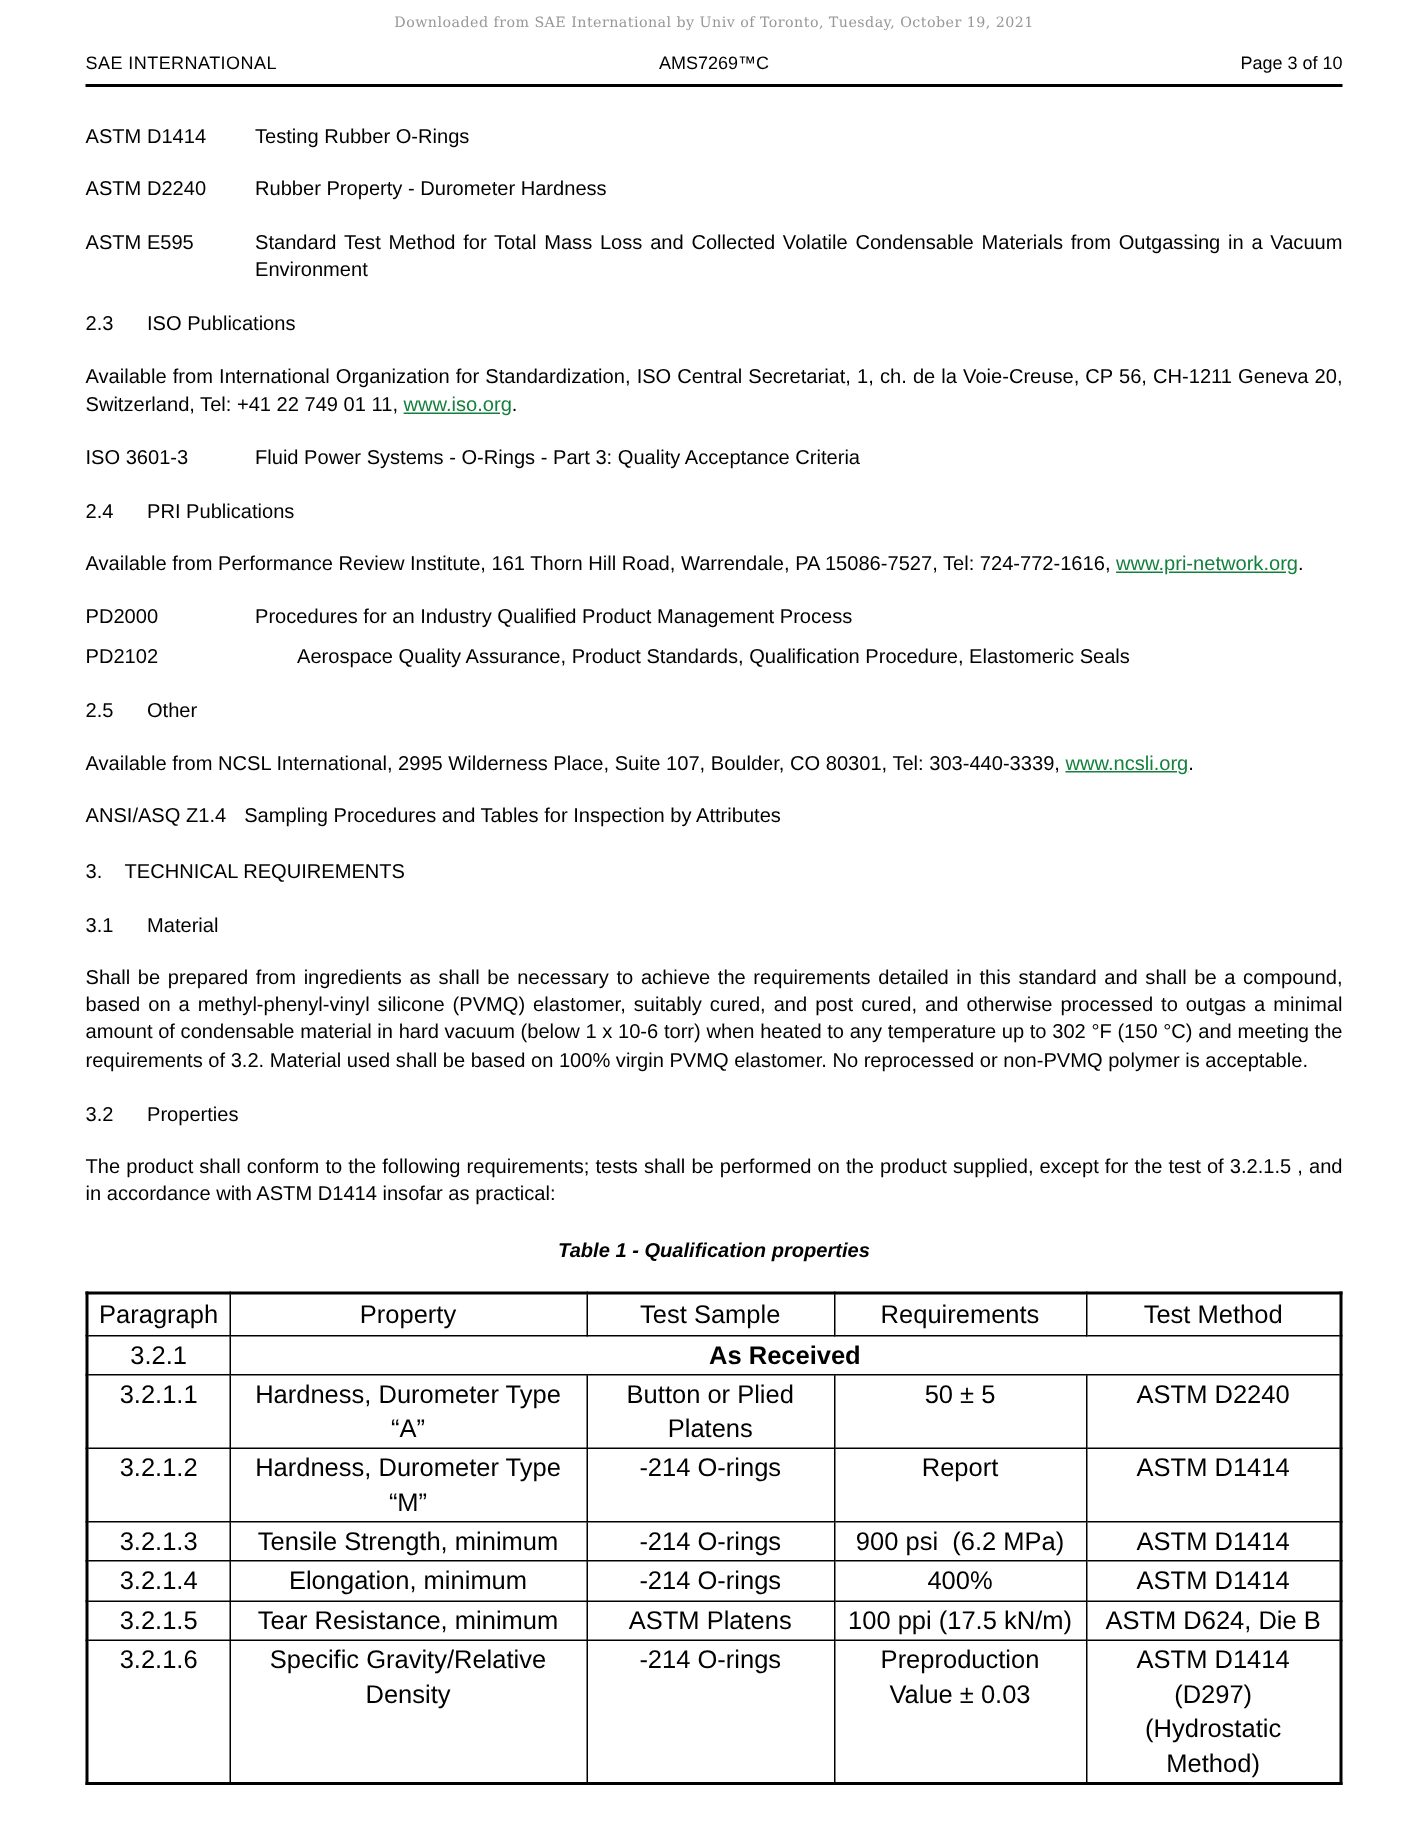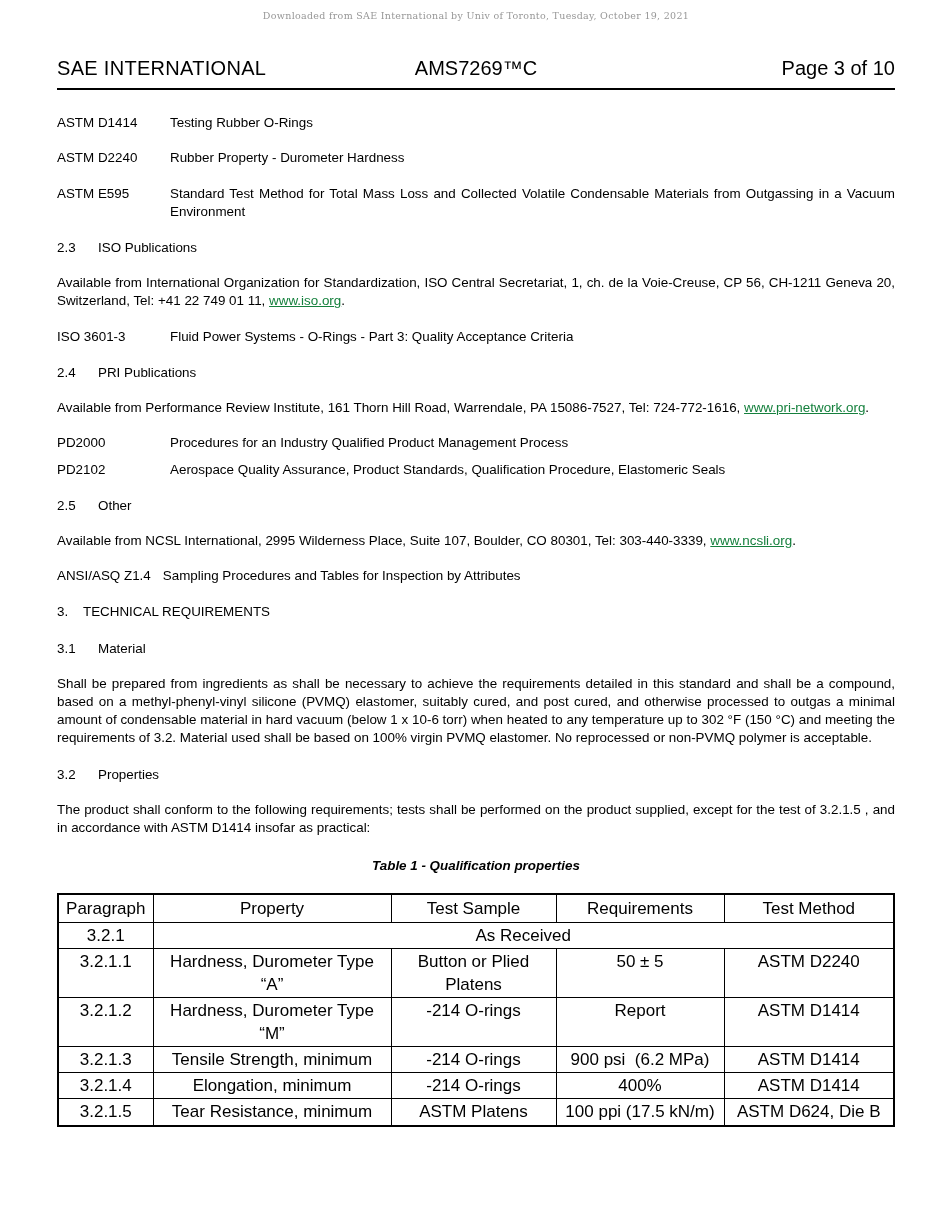--- a/index.html
+++ b/index.html
@@ -8,35 +8,35 @@
     width: 950px; height: 1230px; overflow: hidden;
     font-family: "Liberation Sans", "DejaVu Sans", sans-serif;
     font-size: 13.4px; line-height: 1.36; color: #000;
   }
   .page { width: 950px; height: 1230px; padding: 10px 55px 0 57px; }
 
   .watermark {
     text-align: center;
     font-family: "DejaVu Serif", serif;
     font-size: 9.5px; color: #979797; letter-spacing: 0.3px;
-    margin-bottom: 32px;
+    margin-bottom: 11px;
   }
 
   .header {
     display: flex; align-items: baseline;
-    font-size: 20px;
+    font-size: 12px;
     border-bottom: 2px solid #000;
     padding-bottom: 6px;
   }
   .header .h-left  { flex: 1; text-align: left;  letter-spacing: 0.3px; }
   .header .h-center{ flex: 1; text-align: center; }
   .header .h-right { flex: 1; text-align: right; }
 
   .ref-row { display: flex; margin-top: 17px; }
-  .ref-row.tight { margin-top: 8px; }
+  .ref-row.tight { margin-top: 8px; gap: 28px; }
   .ref-code { flex: 0 0 113px; }
   .ref-text { flex: 1; text-align: justify; }
 
   .ref-row.inline-gap .ref-code { flex: 0 0 auto; margin-right: 12px; }
 
   .sec-heading { display: flex; margin-top: 18px; }
   .sec-num { flex: 0 0 41px; }
   .sec-num.narrow { flex: 0 0 26px; }
 
   p.para { margin: 17px 0 0 0; text-align: justify; }
@@ -54,21 +54,21 @@
     font-size: 17px;
   }
   .qual th, .qual td {
     border: 1px solid #000;
     padding: 1px 7px;
     vertical-align: top;
     text-align: center;
   }
   .qual th { font-weight: normal; text-align: center; padding: 2px 4px; }
   .qual td { white-space: pre-wrap; }
-  .qual .bold { font-weight: normal; }
+  .qual .bold { font-weight: bold; }
 </style>
 </head>
 <body>
 
 <div class="page">
 
   <div class="watermark">Downloaded from SAE International by Univ of Toronto, Tuesday, October 19, 2021</div>
 
   <div class="header">
     <span class="h-left">SAE INTERNATIONAL</span>
@@ -195,16 +195,25 @@
         <td>400%</td>
         <td>ASTM D1414</td>
       </tr>
       <tr>
         <td>3.2.1.5</td>
         <td>Tear Resistance, minimum</td>
         <td>ASTM Platens</td>
         <td>100 ppi (17.5 kN/m)</td>
         <td>ASTM D624, Die B</td>
       </tr>
+      <tr>
+        <td>3.2.1.6</td>
+        <td>Specific Gravity/Relative Density</td>
+        <td>-214 O-rings</td>
+        <td>Preproduction
+Value ± 0.03</td>
+        <td>ASTM D1414 (D297)
+(Hydrostatic Method)</td>
+      </tr>
     </tbody>
   </table>
 
 </div>
 
 </body></html>

